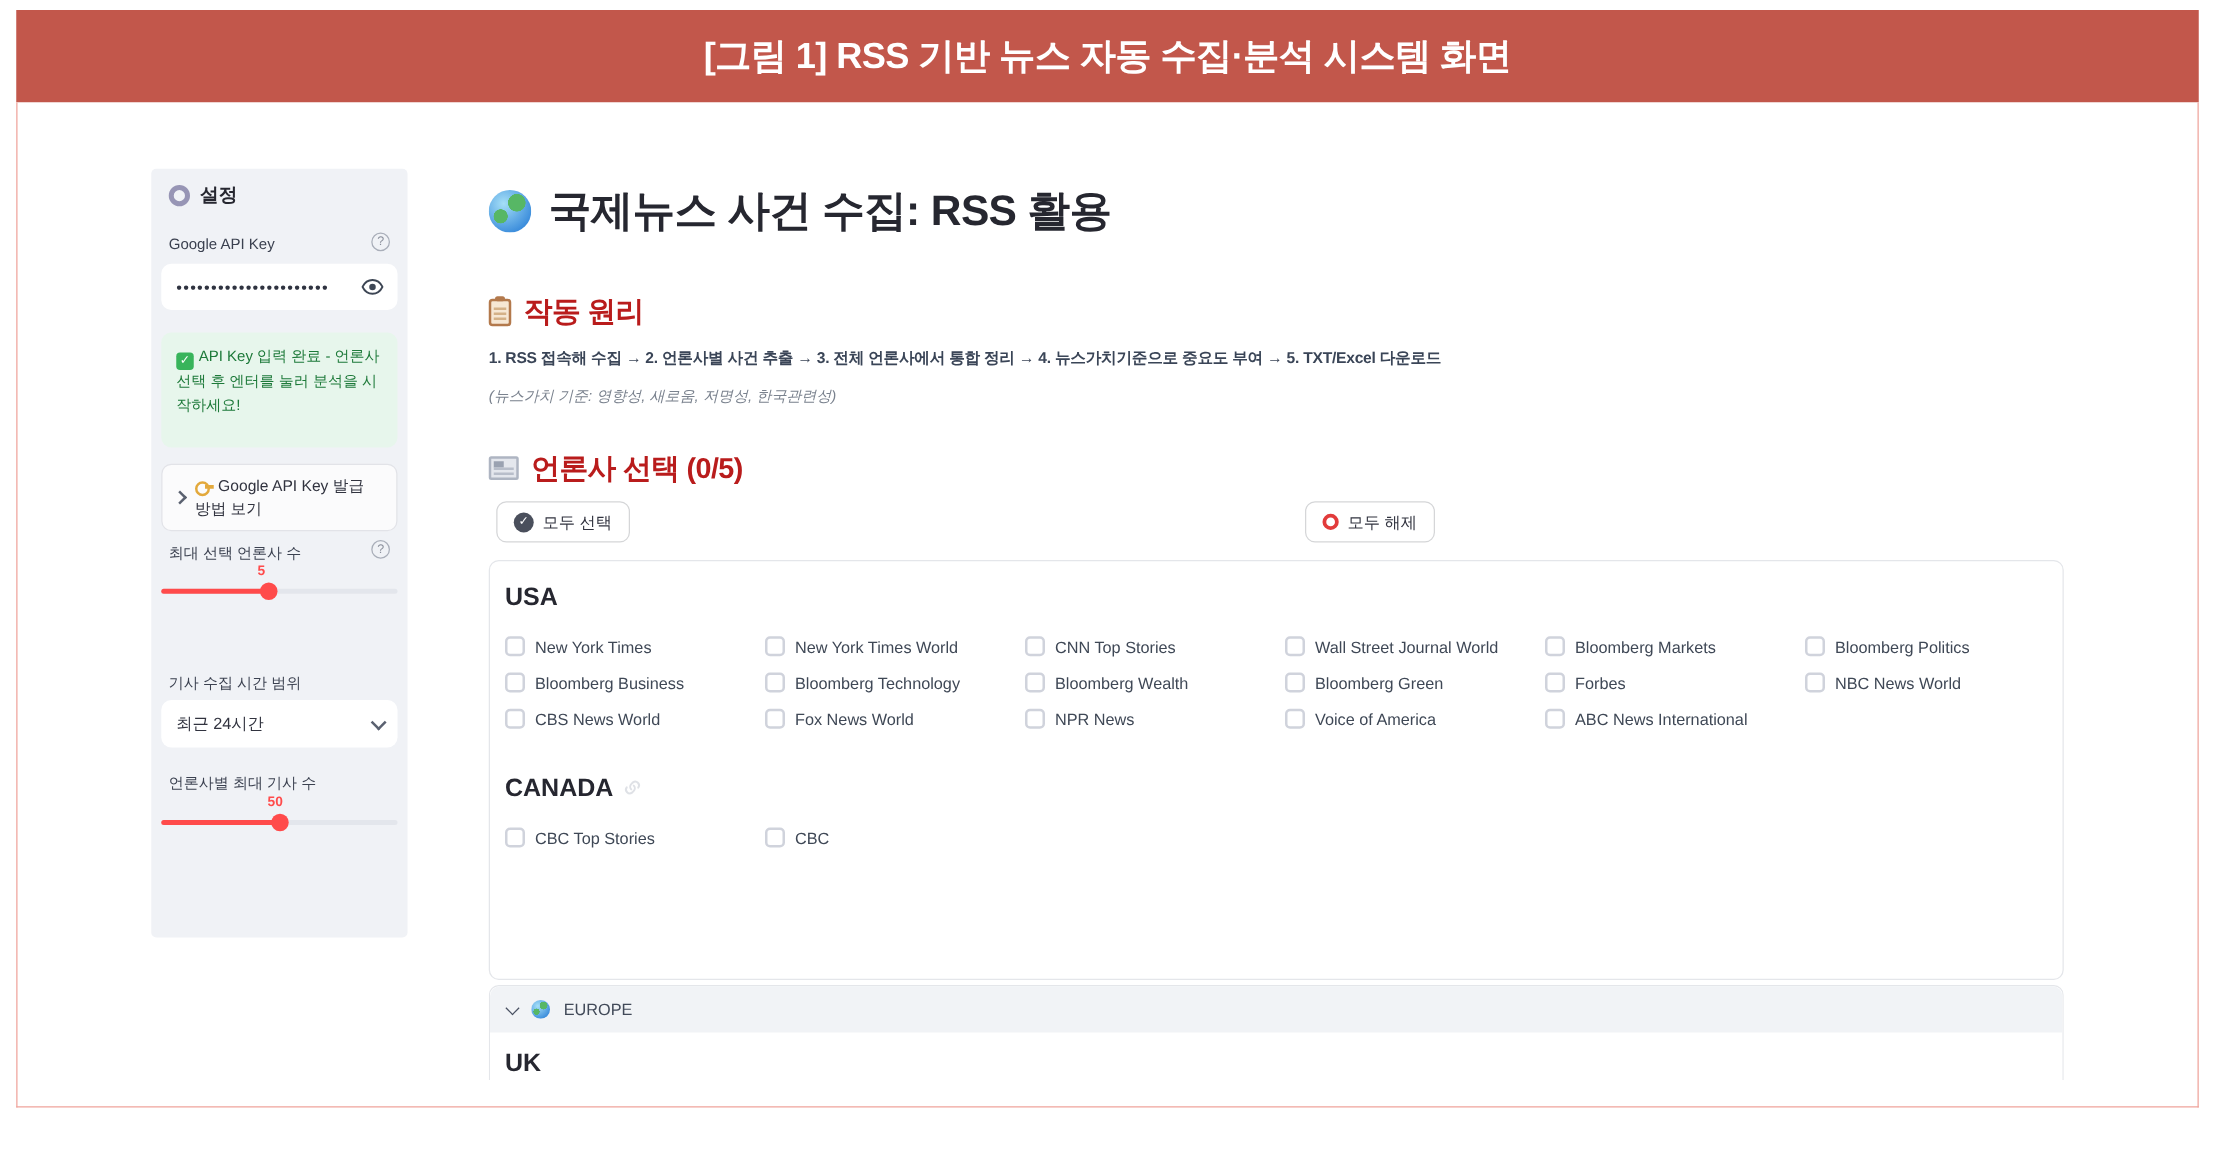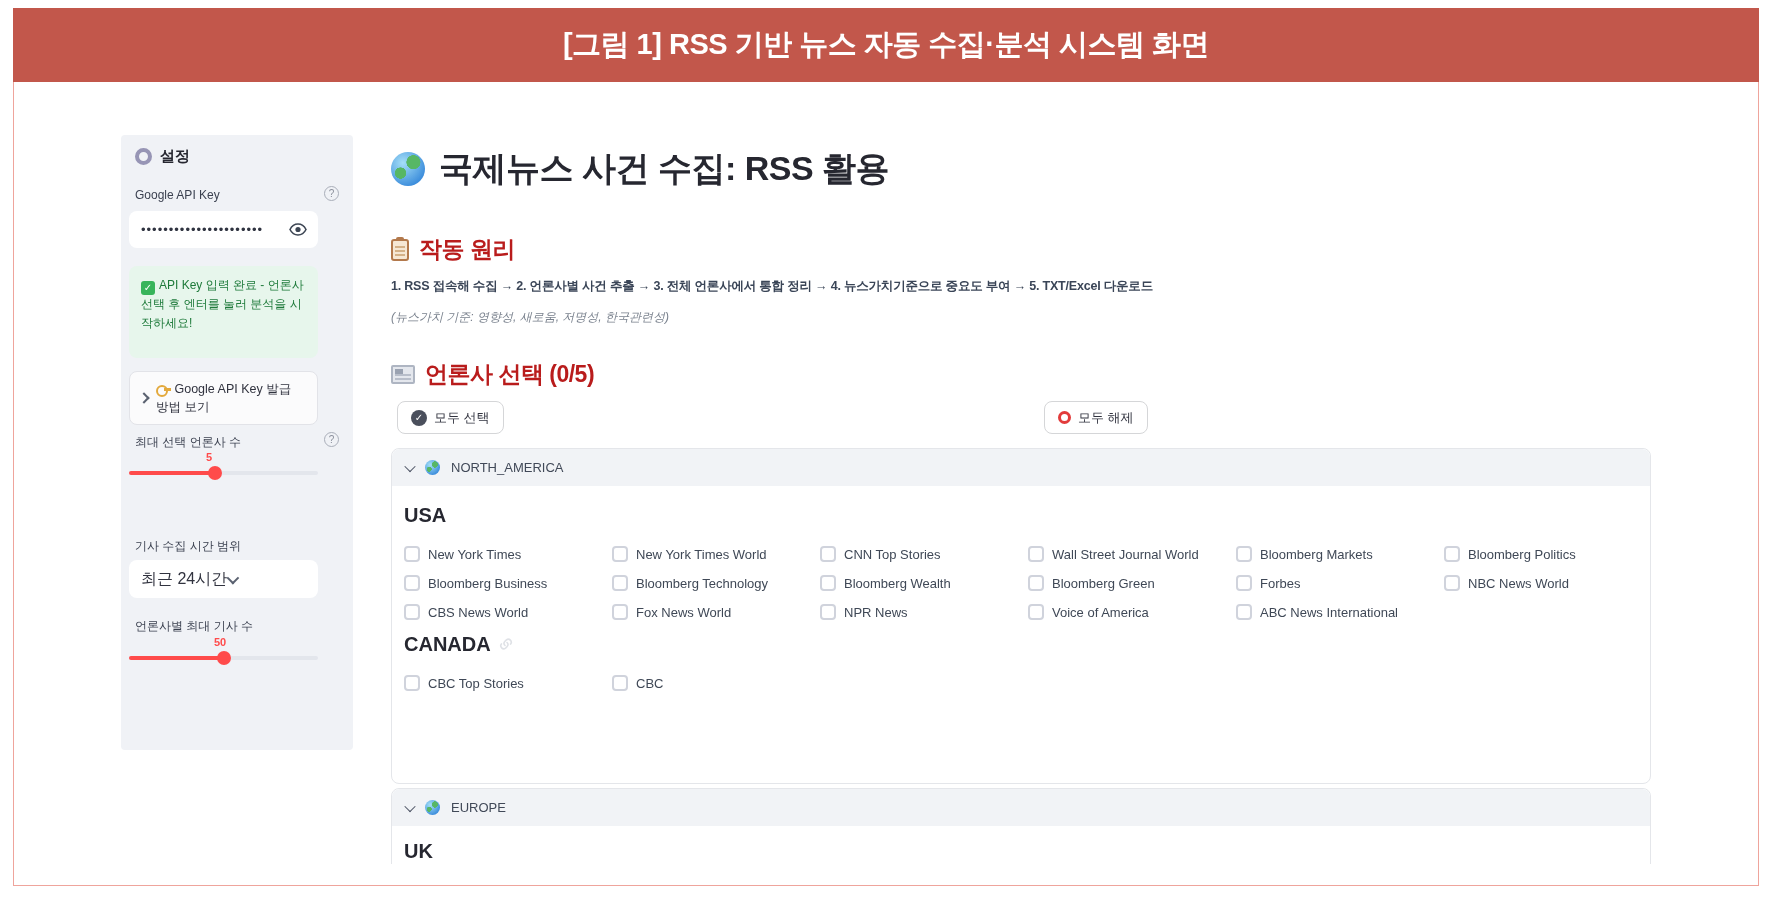--- a/index.html
+++ b/index.html
@@ -15,21 +15,21 @@
   .banner-title { color:#ffffff; font-size:29px; font-weight:700; letter-spacing:-0.5px; }
 
   
   .frame {
     position:absolute; left:13px; top:82px; width:1746px; height:804px;
     background:#ffffff; border:1px solid #EFA49C; border-top:none; overflow:hidden;
   }
 
   
   .sidebar {
-    position:absolute; left:107px; top:53px; width:232px; height:615px;
+    position:absolute; left:107px; top:53px; width:205px; height:615px;
     background:#F0F2F6; border-radius:4px;
   }
   .sb-title-row { position:absolute; left:14px; top:12px; display:flex; align-items:center; gap:8px; }
   .gear { width:17px; height:17px; border-radius:50%; border:4px solid #9795B5; }
   .sb-title { font-size:15px; font-weight:700; color:#262730; }
   .sb-label { position:absolute; left:14px; font-size:12px; color:#3B4150; }
   .help { position:absolute; width:15px; height:15px; border:1px solid #A9AEB9; border-radius:50%;
           color:#8A8F9B; font-size:10px; line-height:13px; text-align:center; }
   .fake-input {
     position:absolute; left:8px; top:76px; width:189px; height:37px; background:#ffffff;
@@ -55,22 +55,22 @@
                     border:2.5px solid #E3A93C; border-radius:50%; }
   .key-ic::after { content:""; position:absolute; left:8px; top:3px; width:7px; height:3px; background:#E3A93C; }
   .chev-r { width:8px; height:8px; border-right:2px solid #5A6170; border-top:2px solid #5A6170;
             transform:rotate(45deg); flex:none; }
   .track { position:absolute; left:8px; width:189px; height:4px; border-radius:2px; background:#E3E6EC; cursor:pointer; }
   .track .fill { height:4px; border-radius:2px; background:#FF4B4B; }
   .thumb { position:absolute; top:-5px; width:14px; height:14px; border-radius:50%; background:#FF4B4B; cursor:pointer; }
   .slider-val { position:absolute; font-size:11px; font-weight:700; color:#FF4B4B; }
   .fake-select {
     position:absolute; left:8px; top:425px; width:189px; height:38px; background:#ffffff;
-    border-radius:8px; display:flex; align-items:center; 
-    padding:0 12px; font-size:16px; color:#31333F; cursor:pointer;
+    border-radius:8px; display:flex; align-items:center; justify-content:space-between;
+    padding:0 12px; font-size:13px; color:#31333F; cursor:pointer;
   }
   .chev-d { width:9px; height:9px; border-right:2px solid #5A6170; border-bottom:2px solid #5A6170;
             transform:rotate(45deg) translateY(-2px); flex:none; }
 
   
   .main-title-row { position:absolute; left:377px; top:64px; display:flex; align-items:center; gap:14px; }
   .globe { border-radius:50%;
     background:
       radial-gradient(circle at 66% 30%, #57B765 0 21%, rgba(0,0,0,0) 22%),
       radial-gradient(circle at 28% 62%, #57B765 0 17%, rgba(0,0,0,0) 18%),
@@ -199,25 +199,20 @@
   <div class="btn" style="left:383px;">
     <span class="icon-select-all"></span>
     <span>모두 선택</span>
   </div>
   <div class="btn" style="left:1030px;">
     <span class="icon-deselect"></span>
     <span>모두 해제</span>
   </div>
 
   <div class="expander" style="top:366px; min-height:336px;">
-    <div class="exp-header">
-      <span class="exp-chev"></span>
-      <span class="globe globe-sm"></span>
-      <span class="exp-label">NORTH_AMERICA</span>
-    </div>
     <div class="exp-body">
       <div class="country-head" style="margin-top:4px;">
         <span>USA</span>
       </div>
       <div class="cb-grid">
         <label class="cb">
             <span class="cb-box"></span>
             <span class="cb-label">New York Times</span>
           </label>
         <label class="cb">
@@ -279,21 +274,21 @@
         <label class="cb">
             <span class="cb-box"></span>
             <span class="cb-label">Voice of America</span>
           </label>
         <label class="cb">
             <span class="cb-box"></span>
             <span class="cb-label">ABC News International</span>
           </label>
       </div>
 
-      <div class="country-head" style="margin-top:10px;">
+      <div class="country-head" style="margin-top:34px;">
         <span>CANADA</span>
         <span class="link-ic">
           <svg width="14" height="14" viewBox="0 0 14 14" fill="none" stroke="#C5CAD2" stroke-width="1.6" stroke-linecap="round">
             <path d="M6 8.5a3 3 0 0 1 0-4.2l1.4-1.4a3 3 0 0 1 4.2 4.2"></path>
             <path d="M8 5.5a3 3 0 0 1 0 4.2L6.6 11.1a3 3 0 0 1-4.2-4.2"></path>
           </svg>
         </span>
       </div>
       <div class="cb-grid">
         <label class="cb">

